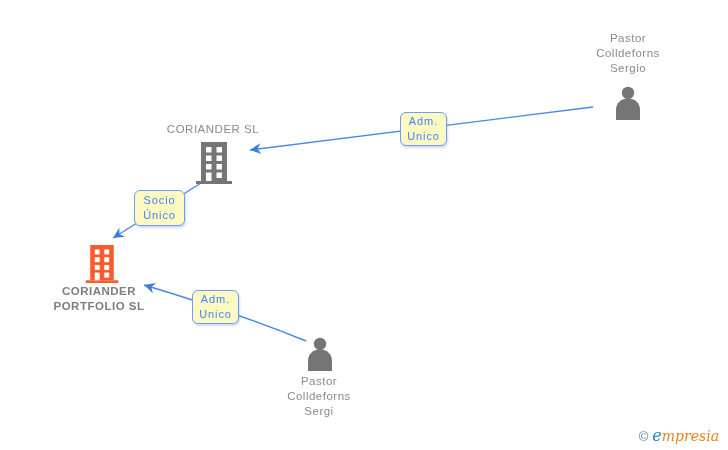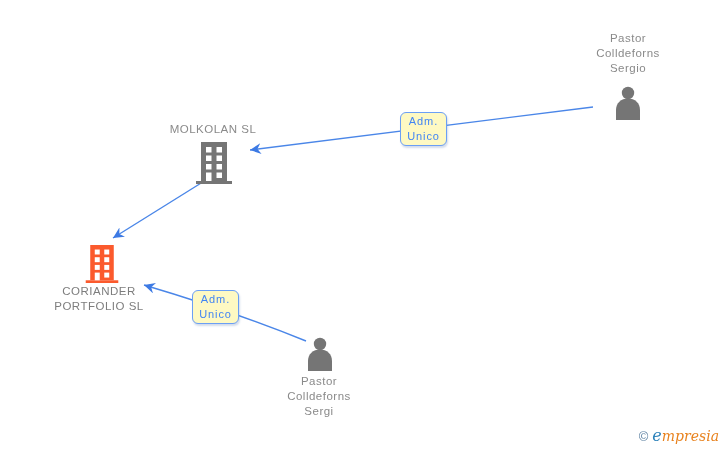--- a/index.html
+++ b/index.html
@@ -14,21 +14,21 @@
   .node-icon{position:absolute;z-index:2;cursor:pointer;}
   .node-label{
     position:absolute;z-index:2;
     color:#8a8a8a;
     font-size:11.5px;line-height:15px;
     letter-spacing:0.5px;
     text-align:center;
     white-space:pre-line;
     cursor:pointer;
   }
-  .node-label.bold{font-weight:normal;color:#7d7d7d;}
+  .node-label.bold{font-weight:bold;color:#7d7d7d;}
   .edge-label{
     position:absolute;z-index:3;
     background:#fef9c3;
     border:1px solid #6b9ff5;
     border-radius:6px;
     box-shadow:1px 2px 2px rgba(110,140,190,0.30);
     color:#4285f4;
     font-size:11px;line-height:15px;
     letter-spacing:0.9px;
     text-align:center;
@@ -65,41 +65,43 @@
   </svg>
 
   <div class="node-label" style="left:558px;top:31px;width:140px;">Pastor
 Colldeforns
 Sergio</div>
   <svg class="node-icon" style="left:612px;top:86px;" width="32" height="34" viewBox="0 0 32 34">
     <circle cx="16" cy="7" r="6.2" fill="#757575"></circle>
     <path d="M16,12.5 C9,12.5 4,17 4,24 L4,34 L28,34 L28,24 C28,17 23,12.5 16,12.5 Z" fill="#757575"></path>
   </svg>
 
-  <div class="node-label" style="left:143px;top:122px;width:140px;">MOLKOLAN SL</div>
+  <div class="node-label" style="left:143px;top:122px;width:140px;">CORIANDER SL</div>
   <svg class="node-icon" style="left:196px;top:142px;" width="36" height="42" viewBox="0 0 36 42">
     <g fill="#757575">
       <rect x="0" y="39" width="36" height="3"></rect>
       <rect x="5" y="0" width="26" height="39"></rect>
     </g>
     <g fill="#ffffff">
       <rect x="10" y="5" width="5.5" height="5.5"></rect>
         <rect x="20.5" y="5" width="5.5" height="5.5"></rect>
       <rect x="10" y="13.5" width="5.5" height="5.5"></rect>
         <rect x="20.5" y="13.5" width="5.5" height="5.5"></rect>
       <rect x="10" y="22" width="5.5" height="5.5"></rect>
         <rect x="20.5" y="22" width="5.5" height="5.5"></rect>
       <rect x="10" y="30.5" width="5.5" height="8.5"></rect>
         <rect x="20.5" y="30.5" width="5.5" height="5.5"></rect>
     </g>
   </svg>
 
   <div class="edge-label" style="left:400px;top:112px;width:47px;height:34px;">Adm.
 Unico</div>
 
+  <div class="edge-label" style="left:134px;top:190px;width:51px;height:36px;">Socio
+Único</div>
 
   <svg class="node-icon" style="left:84px;top:245px;" width="36" height="38" viewBox="0 0 36 42">
     <g fill="#fb5a2d">
       <rect x="0" y="39" width="36" height="3"></rect>
       <rect x="5" y="0" width="26" height="39"></rect>
     </g>
     <g fill="#ffffff">
       <rect x="10" y="5" width="5.5" height="5.5"></rect>
         <rect x="20.5" y="5" width="5.5" height="5.5"></rect>
       <rect x="10" y="13.5" width="5.5" height="5.5"></rect>

